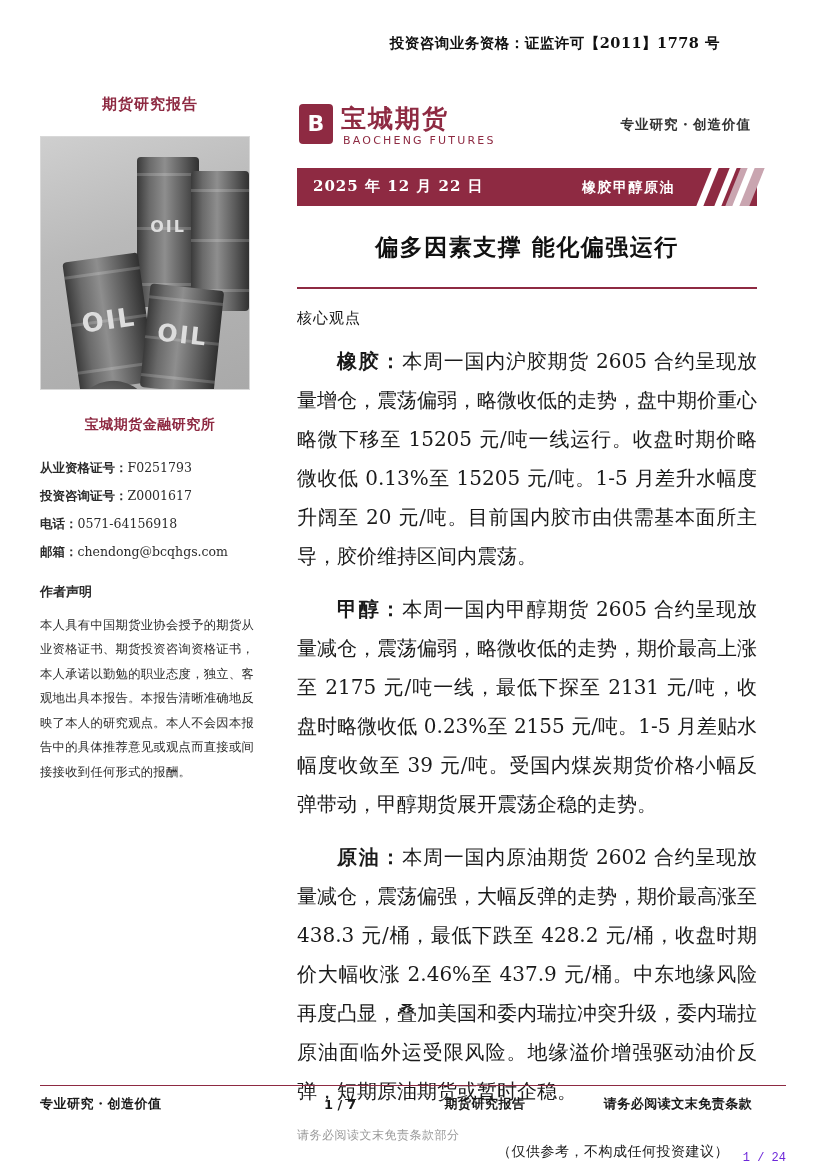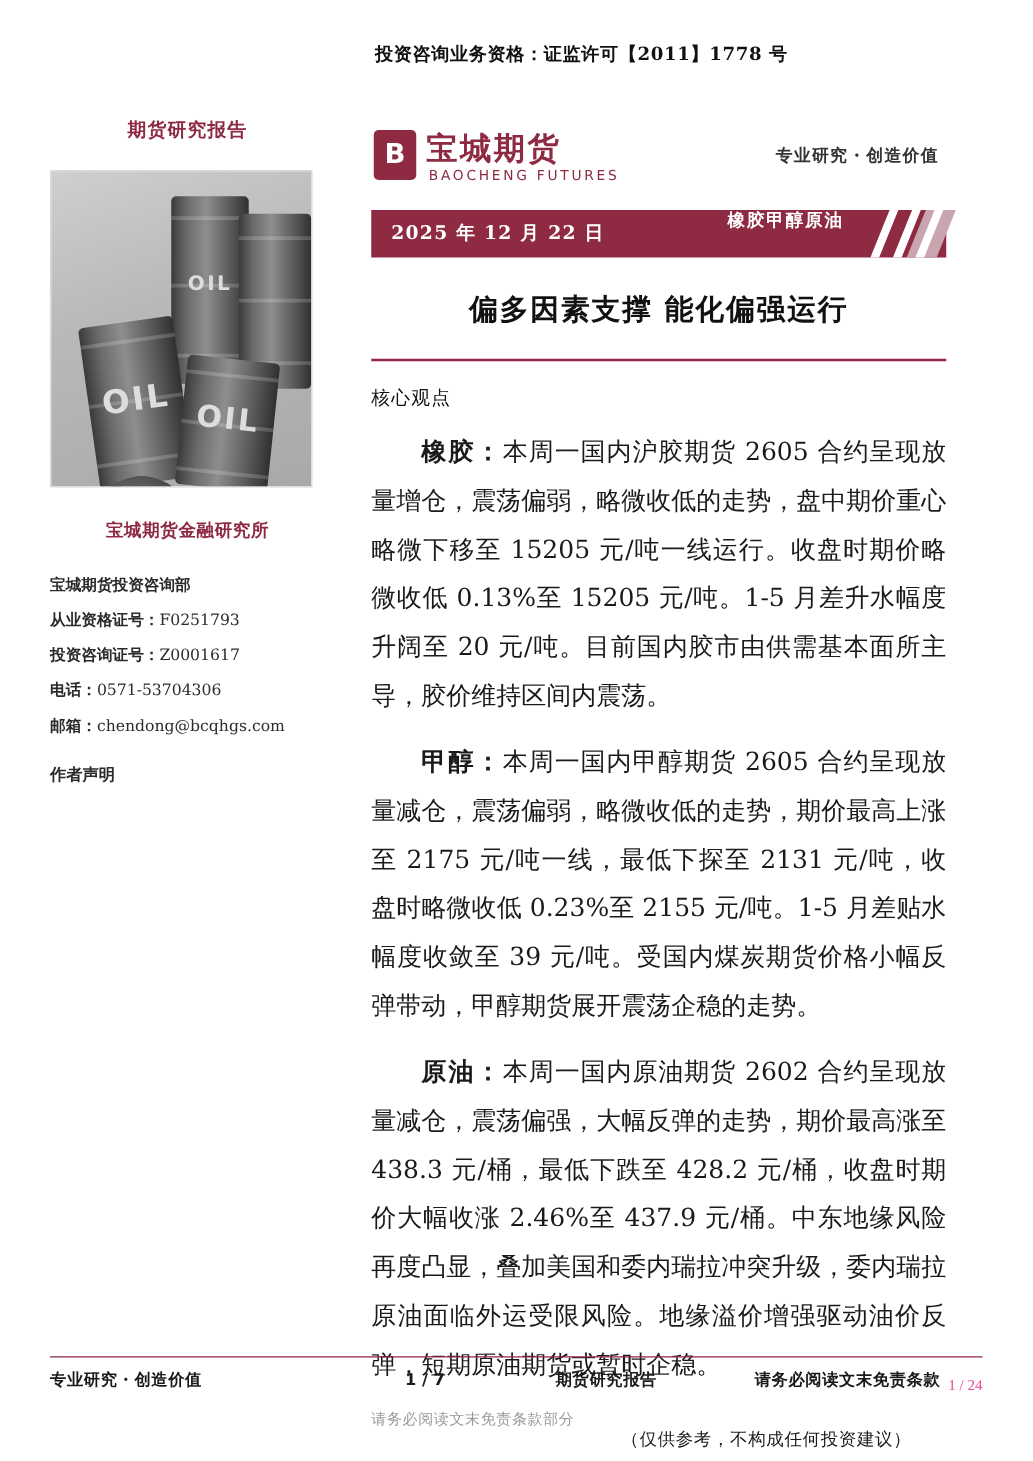--- a/index.html
+++ b/index.html
@@ -21,21 +21,21 @@
     height: 1169px;
     background: #ffffff;
   }
 
   
   .qualification {
     position: absolute;
     left: 300px;
     top: 34px;
     width: 420px;
-    text-align: left;
+    text-align: right;
     font-size: 14.5px;
     font-weight: bold;
     letter-spacing: 0.5px;
     color: #111;
   }
 
   
   .left-col {
     position: absolute;
     left: 40px;
@@ -214,21 +214,21 @@
   .date-text {
     position: absolute;
     left: 16px; top: 9px;
     color: #ffffff;
     font-size: 15px;
     font-weight: bold;
     letter-spacing: 1px;
   }
   .topic-text {
     position: absolute;
-    left: 285px; top: 0;
+    left: 285px; top: 11px;
     color: #ffffff;
     font-size: 14px;
     font-weight: bold;
     letter-spacing: 1.5px;
   }
 
   .headline {
     margin-top: 26px;
     text-align: center;
     font-size: 23px;
@@ -300,24 +300,24 @@
     position: absolute;
     left: 297px;
     top: 1127px;
     font-size: 12px;
     color: #9a9a9a;
     letter-spacing: 0.5px;
   }
   .bottom-page {
     position: absolute;
     right: 40px;
-    top: 1101px;
+    top: 1151px;
     font-size: 12px;
-    color: #ec4899;
-    font-family: Liberation Serif, serif;
+    color: #6d28d9;
+    font-family: Liberation Mono, monospace;
   }
 </style>
 </head>
 <body>
 
 <div class="page">
 
   <div class="qualification">投资咨询业务资格：证监许可【2011】1778 号</div>
 
   <div class="left-col">
@@ -346,28 +346,28 @@
         <div class="ring" style="top:52px"></div>
         <div class="ring" style="top:90px"></div>
         <div class="oil-text" style="top:34px;font-size:24px">OIL</div>
       </div>
       <div class="lid"></div>
     </div>
 
     <div class="org-name">宝城期货金融研究所</div>
 
     <div class="info-list">
-      <div class="row"><span class="label">宝城期货投资咨询部</span><span class="value"></span></div>
       <div class="row"><span class="label">从业资格证号：</span><span class="value">F0251793</span></div>
       <div class="row"><span class="label">投资咨询证号：</span><span class="value">Z0001617</span></div>
-      <div class="row"><span class="label">电话：</span><span class="value">0571-53704306</span></div>
+      <div class="row"><span class="label">电话：</span><span class="value">0571-64156918</span></div>
       <div class="row"><span class="label">邮箱：</span><span class="value">chendong@bcqhgs.com</span></div>
     </div>
 
     <div class="decl-title">作者声明</div>
+    <div class="decl-body">本人具有中国期货业协会授予的期货从业资格证书、期货投资咨询资格证书，本人承诺以勤勉的职业态度，独立、客观地出具本报告。本报告清晰准确地反映了本人的研究观点。本人不会因本报告中的具体推荐意见或观点而直接或间接接收到任何形式的报酬。</div>
   </div>
 
   <div class="right-col">
 
     <div class="brand-row">
       <div class="logo-mark">B</div>
       <div class="logo-cn">宝城期货</div>
       <div class="logo-en">BAOCHENG FUTURES</div>
       <div class="slogan-top">专业研究・创造价值</div>
     </div>

